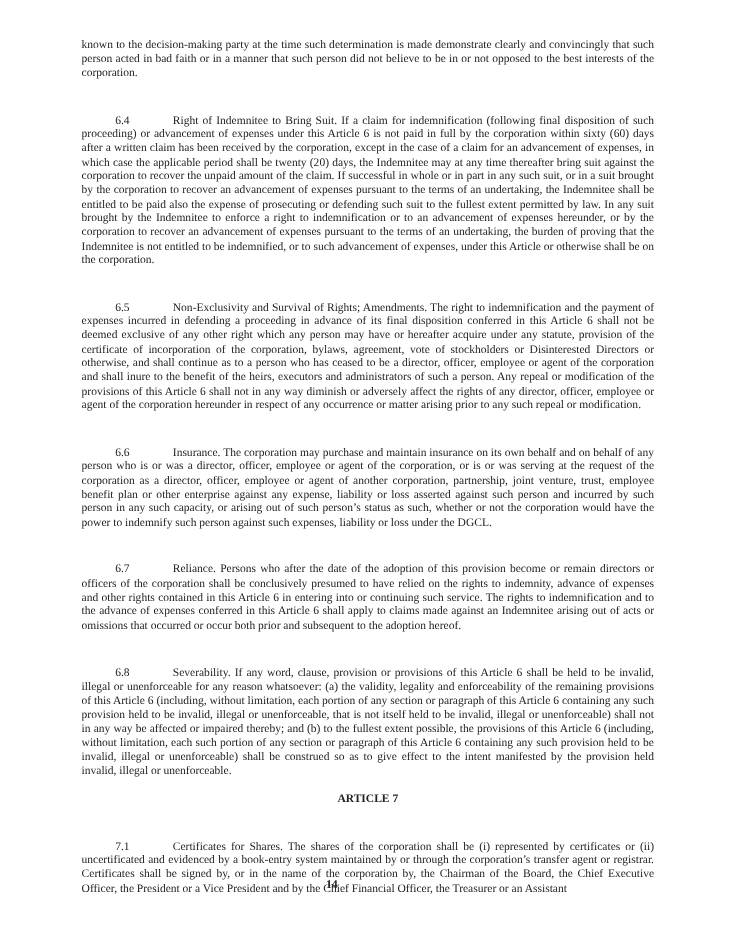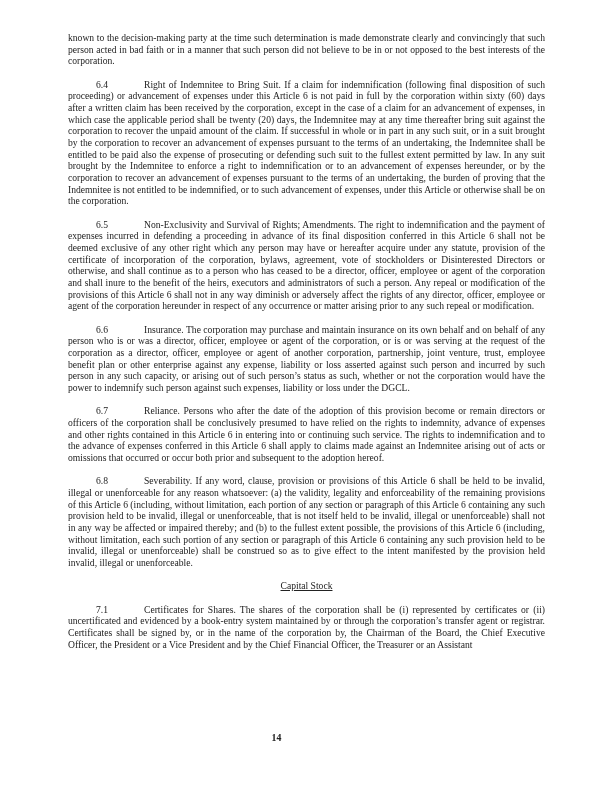--- a/index.html
+++ b/index.html
@@ -22,20 +22,21 @@
   }
   .para {
     margin: 0 0 11.67px 0;
     text-align: justify;
   }
   .secnum {
     display: inline-block;
     width: 76px;
     padding-left: 28px;
     box-sizing: border-box;
+    margin-top: 16px;
   }
   .sechead {
     text-underline-offset: 1px;
   }
   .article-title {
     font-size: 9.6px;
     font-weight: bold;
     text-align: center;
     margin: 0 0 11.67px 0;
   }
@@ -67,20 +68,20 @@
   <p class="para"><span class="secnum">6.4</span><span class="sechead">Right of Indemnitee to Bring Suit</span><span>. </span><span>If a claim for indemnification (following final disposition of such proceeding) or advancement of expenses under this Article 6 is not paid in full by the corporation within sixty (60) days after a written claim has been received by the corporation, except in the case of a claim for an advancement of expenses, in which case the applicable period shall be twenty (20) days, the Indemnitee may at any time thereafter bring suit against the corporation to recover the unpaid amount of the claim. If successful in whole or in part in any such suit, or in a suit brought by the corporation to recover an advancement of expenses pursuant to the terms of an undertaking, the Indemnitee shall be entitled to be paid also the expense of prosecuting or defending such suit to the fullest extent permitted by law. In any suit brought by the Indemnitee to enforce a right to indemnification or to an advancement of expenses hereunder, or by the corporation to recover an advancement of expenses pursuant to the terms of an undertaking, the burden of proving that the Indemnitee is not entitled to be indemnified, or to such advancement of expenses, under this Article or otherwise shall be on the corporation.</span></p>
 
   <p class="para"><span class="secnum">6.5</span><span class="sechead">Non-Exclusivity and Survival of Rights; Amendments</span><span>. </span><span>The right to indemnification and the payment of expenses incurred in defending a proceeding in advance of its final disposition conferred in this Article 6 shall not be deemed exclusive of any other right which any person may have or hereafter acquire under any statute, provision of the certificate of incorporation of the corporation, bylaws, agreement, vote of stockholders or Disinterested Directors or otherwise, and shall continue as to a person who has ceased to be a director, officer, employee or agent of the corporation and shall inure to the benefit of the heirs, executors and administrators of such a person. Any repeal or modification of the provisions of this Article 6 shall not in any way diminish or adversely affect the rights of any director, officer, employee or agent of the corporation hereunder in respect of any occurrence or matter arising prior to any such repeal or modification.</span></p>
 
   <p class="para"><span class="secnum">6.6</span><span class="sechead">Insurance</span><span>. </span><span>The corporation may purchase and maintain insurance on its own behalf and on behalf of any person who is or was a director, officer, employee or agent of the corporation, or is or was serving at the request of the corporation as a director, officer, employee or agent of another corporation, partnership, joint venture, trust, employee benefit plan or other enterprise against any expense, liability or loss asserted against such person and incurred by such person in any such capacity, or arising out of such person’s status as such, whether or not the corporation would have the power to indemnify such person against such expenses, liability or loss under the DGCL.</span></p>
 
   <p class="para"><span class="secnum">6.7</span><span class="sechead">Reliance</span><span>. </span><span>Persons who after the date of the adoption of this provision become or remain directors or officers of the corporation shall be conclusively presumed to have relied on the rights to indemnity, advance of expenses and other rights contained in this Article 6 in entering into or continuing such service. The rights to indemnification and to the advance of expenses conferred in this Article 6 shall apply to claims made against an Indemnitee arising out of acts or omissions that occurred or occur both prior and subsequent to the adoption hereof.</span></p>
 
   <p class="para"><span class="secnum">6.8</span><span class="sechead">Severability</span><span>. </span><span>If any word, clause, provision or provisions of this Article 6 shall be held to be invalid, illegal or unenforceable for any reason whatsoever: (a) the validity, legality and enforceability of the remaining provisions of this Article 6 (including, without limitation, each portion of any section or paragraph of this Article 6 containing any such provision held to be invalid, illegal or unenforceable, that is not itself held to be invalid, illegal or unenforceable) shall not in any way be affected or impaired thereby; and (b) to the fullest extent possible, the provisions of this Article 6 (including, without limitation, each such portion of any section or paragraph of this Article 6 containing any such provision held to be invalid, illegal or unenforceable) shall be construed so as to give effect to the intent manifested by the provision held invalid, illegal or unenforceable.</span></p>
 
+  <h2 class="article-title">ARTICLE 7</h2>
 
-  <h3 class="article-subtitle">Capital Stock</h3>
 
   <p class="para"><span class="secnum">7.1</span><span class="sechead">Certificates for Shares</span><span>. </span><span>The shares of the corporation shall be (i) represented by certificates or (ii) uncertificated and evidenced by a book-entry system maintained by or through the corporation’s transfer agent or registrar. Certificates shall be signed by, or in the name of the corporation by, the Chairman of the Board, the Chief Executive Officer, the President or a Vice President and by the Chief Financial Officer, the Treasurer or an Assistant</span></p>
 
 </div>
 
 <div class="page-number">14</div>
 
 </body></html>

